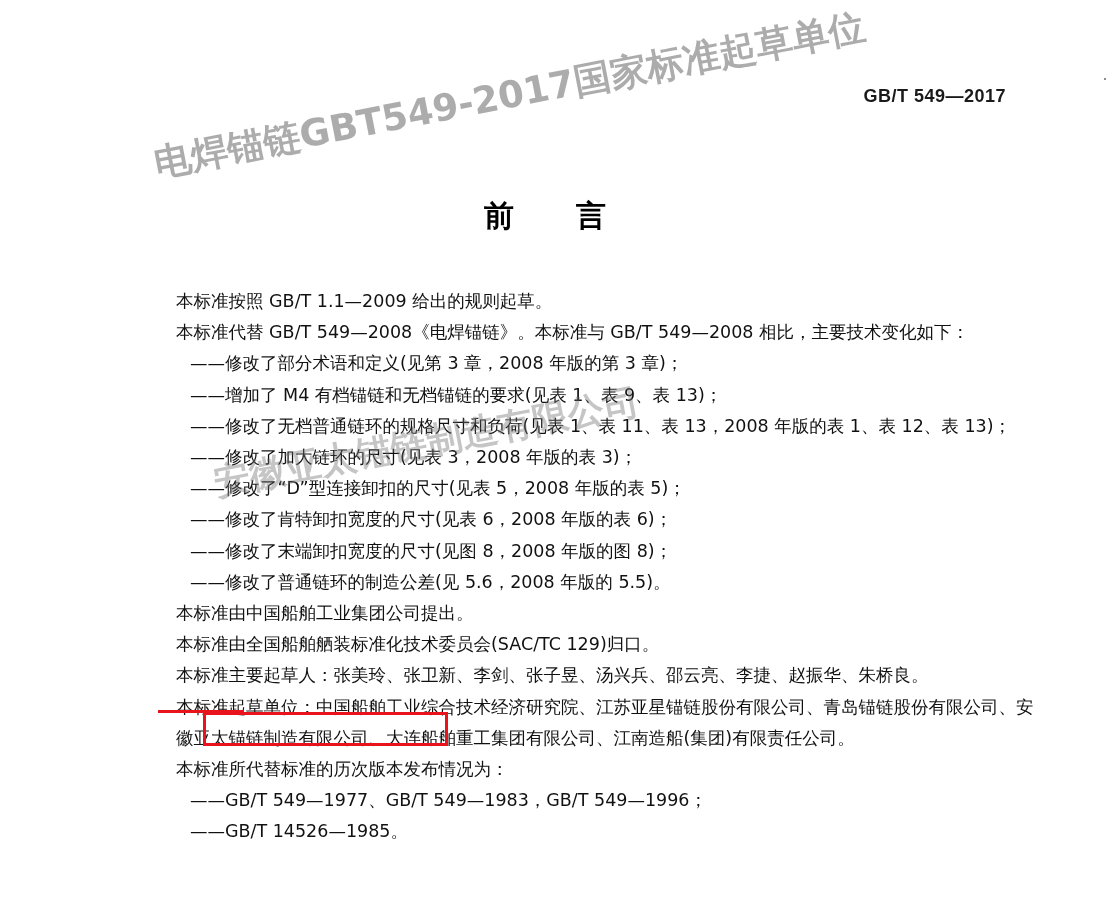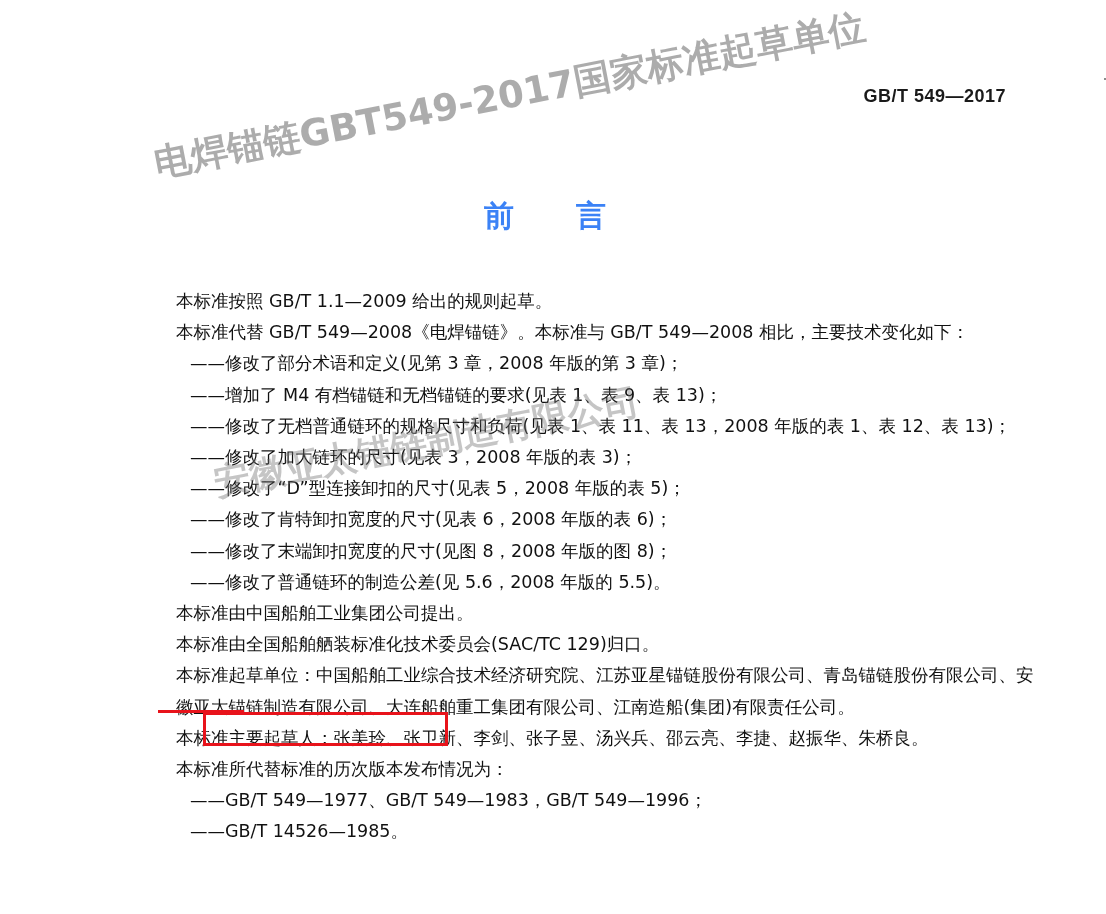--- a/index.html
+++ b/index.html
@@ -32,21 +32,21 @@
   #title {
     position: absolute;
     top: 196px;
     left: 0;
     width: 1106px;
     text-align: center;
     font-family: "DejaVu Sans", sans-serif;
     font-weight: bold;
     font-size: 30px;
     letter-spacing: 16px;
-    color: #3b82f6;
+    color: #000000;
   }
   #body-text {
     position: absolute;
     top: 286px;
     left: 176px;
     width: 860px;
   }
   .line {
     font-family: "DejaVu Sans", sans-serif;
     font-size: 17.5px;
@@ -139,22 +139,22 @@
     <div class="line indent">——修改了部分术语和定义(见第 3 章，2008 年版的第 3 章)；</div>
     <div class="line indent">——增加了 M4 有档锚链和无档锚链的要求(见表 1、表 9、表 13)；</div>
     <div class="line indent">——修改了无档普通链环的规格尺寸和负荷(见表 1、表 11、表 13，2008 年版的表 1、表 12、表 13)；</div>
     <div class="line indent">——修改了加大链环的尺寸(见表 3，2008 年版的表 3)；</div>
     <div class="line indent">——修改了“D”型连接卸扣的尺寸(见表 5，2008 年版的表 5)；</div>
     <div class="line indent">——修改了肯特卸扣宽度的尺寸(见表 6，2008 年版的表 6)；</div>
     <div class="line indent">——修改了末端卸扣宽度的尺寸(见图 8，2008 年版的图 8)；</div>
     <div class="line indent">——修改了普通链环的制造公差(见 5.6，2008 年版的 5.5)。</div>
     <div class="line">本标准由中国船舶工业集团公司提出。</div>
     <div class="line">本标准由全国船舶舾装标准化技术委员会(SAC/TC 129)归口。</div>
+    <div class="line">本标准主要起草人：张美玲、张卫新、李剑、张子昱、汤兴兵、邵云亮、李捷、赵振华、朱桥良。</div>
     <div class="line wrap">本标准起草单位：中国船舶工业综合技术经济研究院、江苏亚星锚链股份有限公司、青岛锚链股份有限公司、安徽亚太锚链制造有限公司、大连船舶重工集团有限公司、江南造船(集团)有限责任公司。</div>
-    <div class="line">本标准主要起草人：张美玲、张卫新、李剑、张子昱、汤兴兵、邵云亮、李捷、赵振华、朱桥良。</div>
     <div class="line">本标准所代替标准的历次版本发布情况为：</div>
     <div class="line indent">——GB/T 549—1977、GB/T 549—1983，GB/T 549—1996；</div>
     <div class="line indent">——GB/T 14526—1985。</div>
   </div>
 
   <div class="wm" id="wm1">电焊锚链GBT549-2017国家标准起草单位</div>
   <div class="wm" id="wm2">安徽亚太锚链制造有限公司</div>
 
   <div id="red-underline"></div>
   <div id="red-box"></div>

